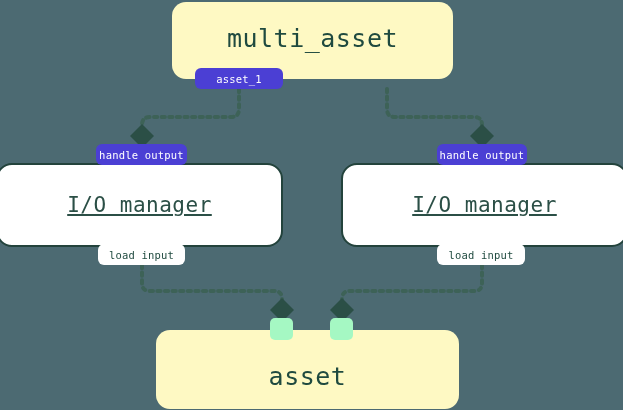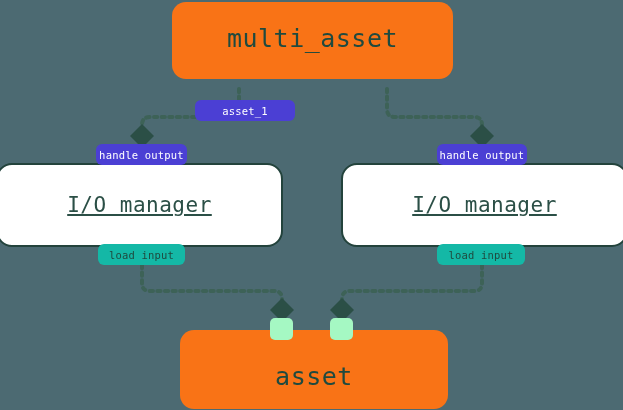--- a/index.html
+++ b/index.html
@@ -24,21 +24,21 @@
   #edges {
     position: absolute;
     left: 0; top: 0;
     width: 623px;
     height: 410px;
     pointer-events: none;
   }
   
   .group-node {
     position: absolute;
-    background: #f97316;
+    background: #fef9c3;
     border-radius: 14px;
     box-sizing: border-box;
     display: flex;
     align-items: center;
     justify-content: center;
   }
   .group-title {
     color: #1f4a3f;
     font-size: 25px;
     font-family: "DejaVu Sans Mono", monospace;
@@ -48,23 +48,23 @@
   #node-multi-asset {
     left: 172px;
     top: 2px;
     width: 281px;
     height: 77px;
   }
   #node-multi-asset .group-title {
     transform: translateY(-2px);
   }
   #node-asset {
-    left: 180px;
+    left: 156px;
     top: 330px;
-    width: 268px;
+    width: 303px;
     height: 79px;
   }
   #node-asset .group-title {
     transform: translateY(7px);
   }
   
   .io-node {
     position: absolute;
     background: #ffffff;
     border: 2px solid #23433c;
@@ -106,25 +106,25 @@
     font-family: "DejaVu Sans Mono", monospace;
     letter-spacing: 0.2px;
     white-space: nowrap;
     height: 21px;
   }
   .badge-out {
     background: #4b3fd4;
     color: #ffffff;
   }
   .badge-in {
-    background: #14b8a6;
+    background: #ffffff;
     color: #1f4a3f;
     border-radius: 6px;
   }
-  #badge-asset-1 { left: 195px; top: 68px;  width: 100px; margin-top: 32px; }
+  #badge-asset-1 { left: 195px; top: 68px;  width: 88px; }
   #badge-asset-2 { left: 342px; top: 68px;  width: 89px; }
   #badge-handle-out-left  { left: 96px;  top: 144px; width: 91px; }
   #badge-handle-out-right { left: 437px; top: 144px; width: 90px; }
   #badge-load-in-left  { left: 98px;  top: 244px; width: 87px; }
   #badge-load-in-right { left: 437px; top: 244px; width: 88px; }
   
   .sq-handle {
     position: absolute;
     width: 23px;
     height: 22px;

